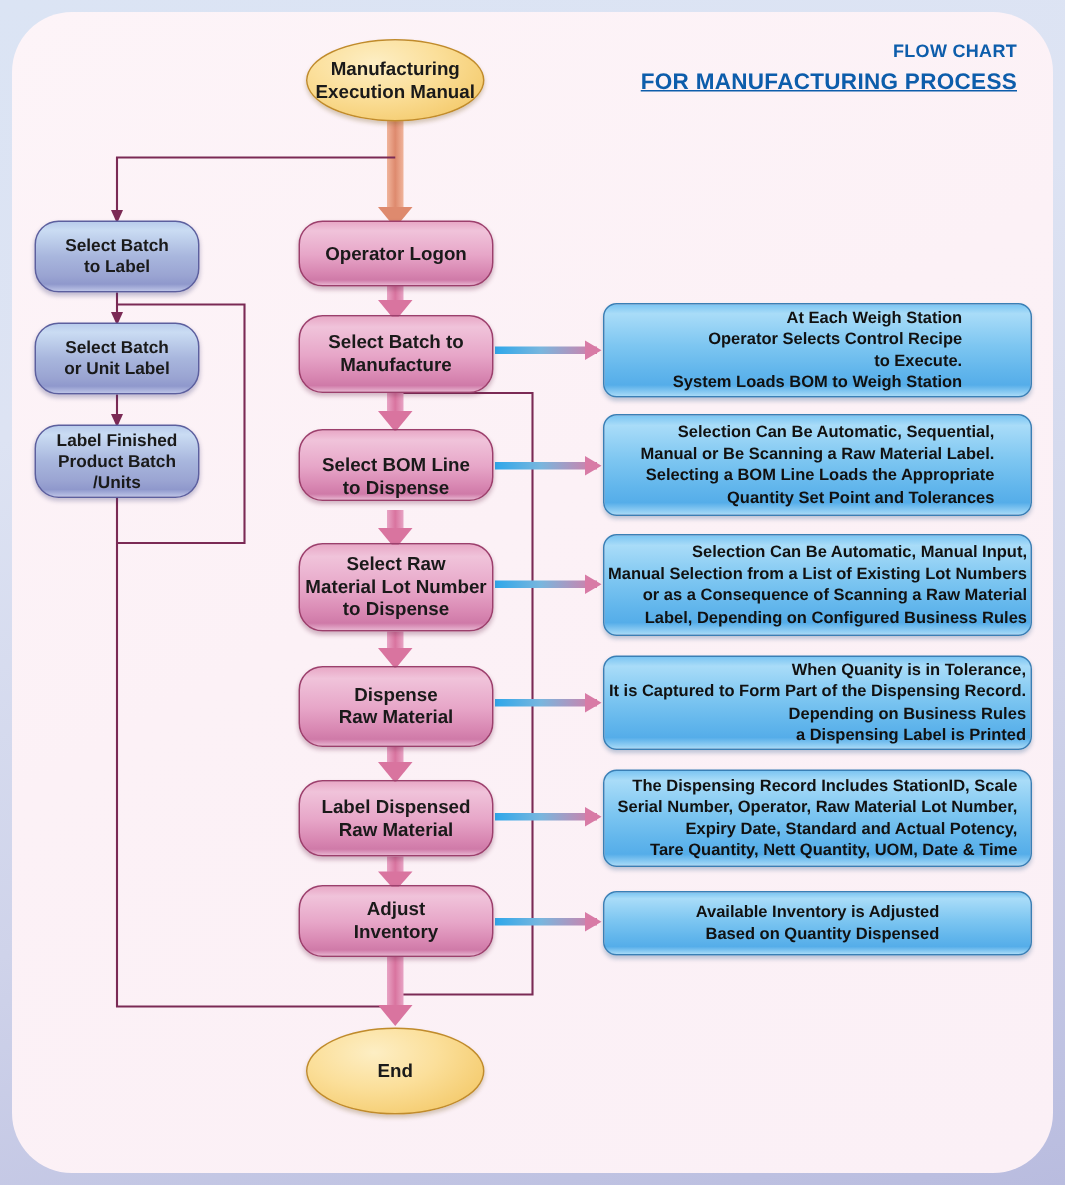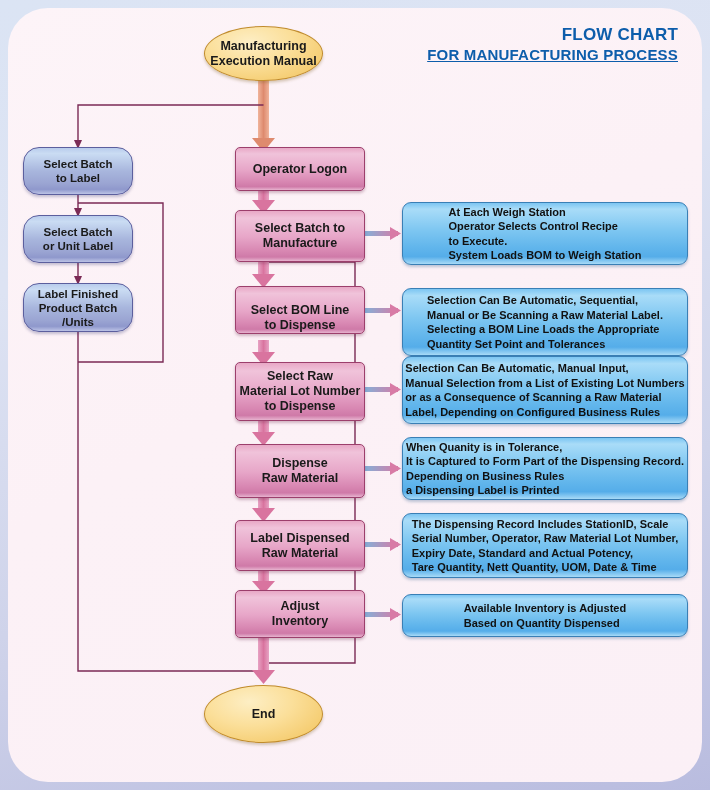--- a/index.html
+++ b/index.html
@@ -34,21 +34,21 @@
   }
   .title-block {
     position: absolute;
     right: 32px;
     top: 24px;
     text-align: right;
     color: #0d5dab;
     font-weight: bold;
     letter-spacing: 0.2px;
   }
-  .title-line1 { font-size: 17px; line-height: 21px; }
+  .title-line1 { font-size: 12px; line-height: 21px; }
   .title-line2 { font-size: 15px; line-height: 19px; text-decoration: underline; }
 
   .node {
     position: absolute;
     box-sizing: border-box;
     display: flex;
     align-items: center;
     justify-content: center;
     text-align: center;
     font-weight: bold;
@@ -59,45 +59,44 @@
   
   .terminator {
     border-radius: 50%;
     font-size: 12.5px;
     background: radial-gradient(ellipse at 38% 28%, #fdeec4 0%, #fbdf9a 42%, #f5cd72 78%, #efc25c 100%);
     border: 1px solid #c08b2c;
     box-shadow: 0 2px 3px rgba(120,90,30,0.30);
   }
   
   .proc {
-    border-radius: 5px;
+    border-radius: 16px;
     font-size: 12.5px;
     background: linear-gradient(to bottom, #e8a8c6 0%, #f0c3da 14%, #e7a6c8 52%, #d887b2 80%, #cf7aa8 92%, #e7b3cf 100%);
     border: 1px solid #9c3f6c;
     box-shadow: 0 2px 3px rgba(110,40,75,0.30);
-    margin-left: 36px;
   }
   
   .proc-alt {
     border-radius: 16px;
     font-size: 11.5px;
     line-height: 14px;
     background: linear-gradient(to bottom, #b9ccec 0%, #cadcf3 12%, #a8b6dd 50%, #9aa4d2 78%, #8f98cc 90%, #bcc3e6 100%);
     border: 1px solid #5c5f9e;
     box-shadow: 0 2px 3px rgba(50,50,110,0.28);
   }
   
   .info {
     position: absolute;
     box-sizing: border-box;
     border-radius: 9px;
     display: flex;
     align-items: center;
     justify-content: center;
-    text-align: left;
+    text-align: right;
     font-weight: bold;
     font-size: 11px;
     line-height: 14.5px;
     color: #111;
     white-space: pre-line;
     background: linear-gradient(to bottom, #7cc5f2 0%, #a9dcf8 10%, #7dc6f1 45%, #62b6ec 72%, #55ade9 88%, #a7daf7 100%);
     border: 1px solid #3a7fb5;
     box-shadow: 0 2px 3px rgba(30,80,130,0.28);
   }
 </style>
@@ -277,21 +276,21 @@
 /Units</span>
   </div>
 
   <div class="info" style="left:402px; top:202px; width:286px; height:63px;">
     <span>At Each Weigh Station
 Operator Selects Control Recipe
 to Execute.
 System Loads BOM to Weigh Station</span>
   </div>
 
-  <div class="info" style="left:402px; top:276px; width:286px; height:68px;margin-top:12px;">
+  <div class="info" style="left:402px; top:276px; width:286px; height:68px;">
     <span>Selection Can Be Automatic, Sequential,
 Manual or Be Scanning a Raw Material Label.
 Selecting a BOM Line Loads the Appropriate
 Quantity Set Point and Tolerances</span>
   </div>
 
   <div class="info" style="left:402px; top:356px; width:286px; height:68px;">
     <span>Selection Can Be Automatic, Manual Input,
 Manual Selection from a List of Existing Lot Numbers
 or as a Consequence of Scanning a Raw Material

